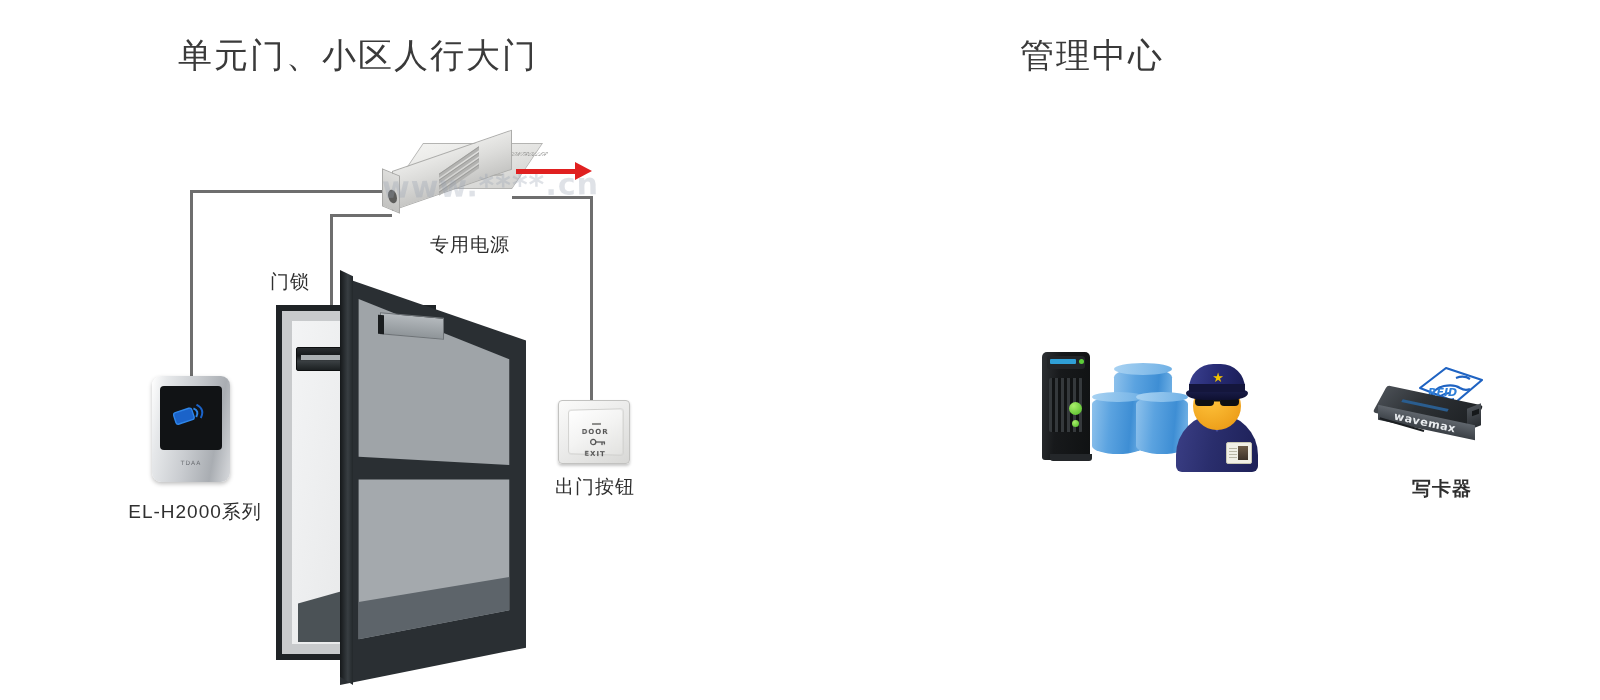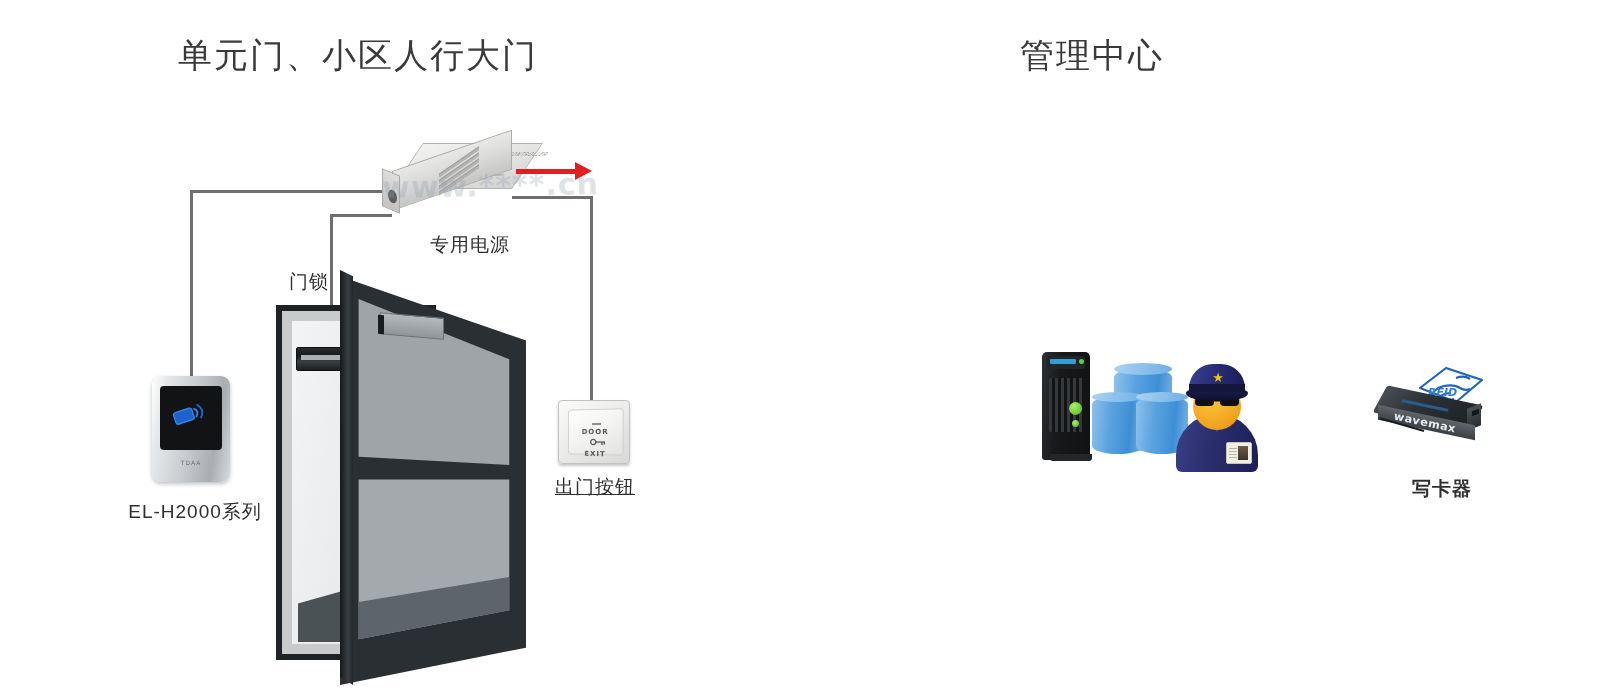--- a/index.html
+++ b/index.html
@@ -553,23 +553,23 @@
   #cw-usb {
     position: absolute;
     left: 100px; top: 44px;
     width: 7px; height: 5px;
     background: #15181a;
     transform: skewY(-20deg);
   }
 
   
   #cap-power   { left: 400px; top: 231px; width: 140px; }
-  #cap-lock    { left: 289px; top: 268px; width: 52px; text-align: left;}
+  #cap-lock    { left: 264px; top: 268px; width: 52px; text-align: center;}
   #cap-reader  { left: 110px; top: 498px; width: 170px; }
-  #cap-exit    { left: 535px; top: 473px; width: 120px; text-decoration: underline; }
+  #cap-exit    { left: 535px; top: 473px; width: 120px; }
   #cap-pc      { left: 1000px; top: 475px; width: 230px; }
   #cap-writer  { left: 1352px; top: 475px; width: 180px; font-weight: bold; }
 </style>
 </head>
 <body>
 
 <div id="canvas">
 
   <div class="section-title" id="title-right">管理中心</div>
   <div class="section-title" id="title-left">单元门、小区人行大门</div>

